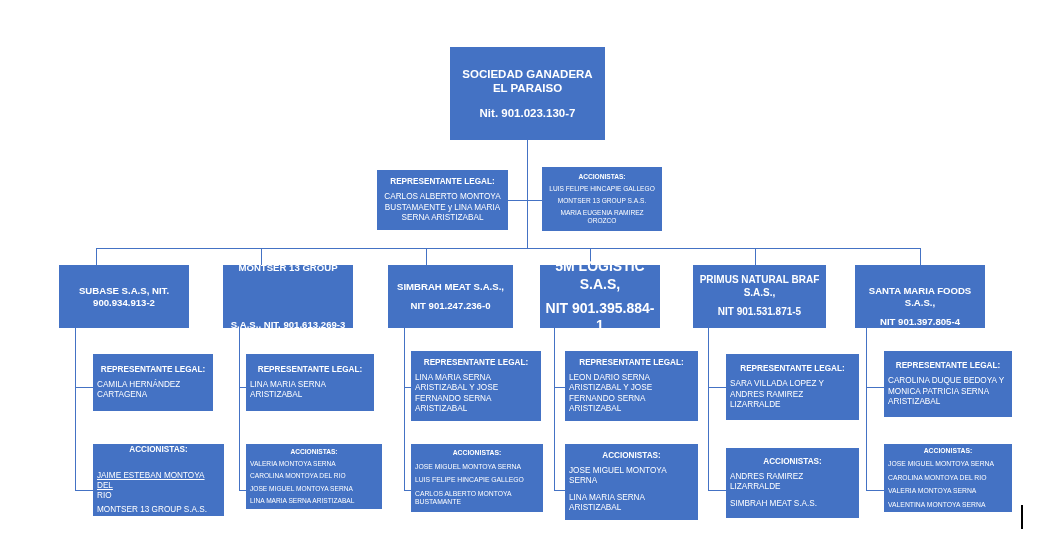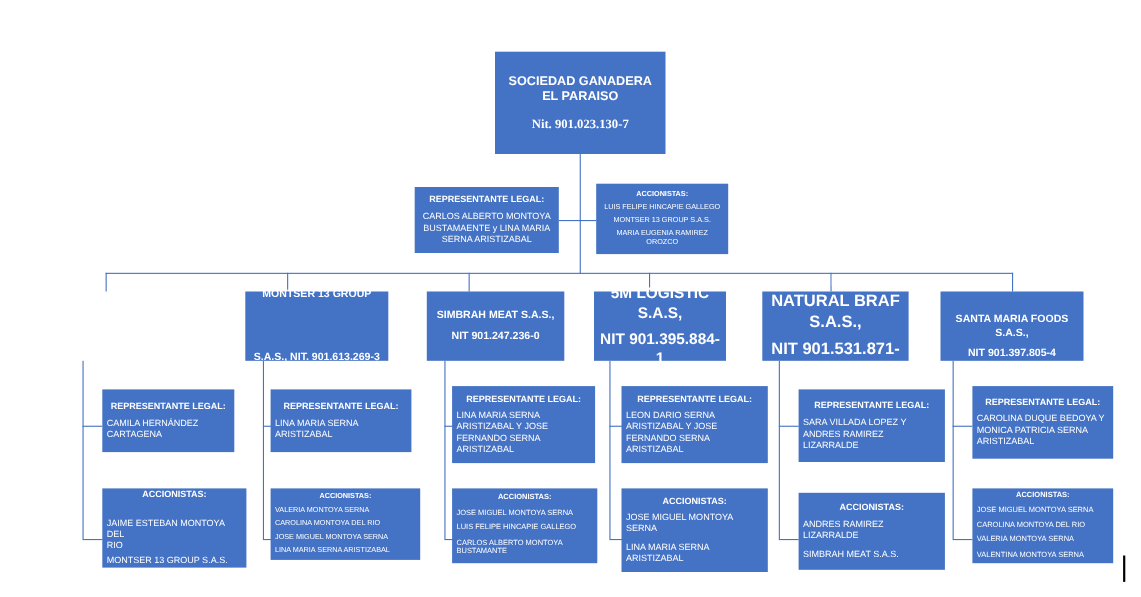--- a/index.html
+++ b/index.html
@@ -94,46 +94,50 @@
   <div class="ln-v" style="left:708px; top:328px; height:162px;"></div>
   <div class="ln-h" style="left:708px; top:387px; width:18px;"></div>
   <div class="ln-h" style="left:708px; top:490px; width:18px;"></div>
 
   <div class="ln-v" style="left:866px; top:328px; height:162px;"></div>
   <div class="ln-h" style="left:866px; top:387px; width:18px;"></div>
   <div class="ln-h" style="left:866px; top:490px; width:18px;"></div>
 
   <div class="node" style="left:450px; top:47px; width:155px; height:93px; font-size:11.5px; padding:0 8px;">
     <span class="ln hd">SOCIEDAD GANADERA EL PARAISO</span>
-    <span class="ln hd" style="margin-top:11px;font-family:Liberation Serif, serif;">Nit. 901.023.130-7</span>
+    <span class="ln hd" style="margin-top:11px;">Nit. 901.023.130-7</span>
   </div>
 
   <div class="node" style="left:377px; top:170px; width:131px; height:60px; font-size:8.2px; padding:0 5px;">
     <span class="ln hd">REPRESENTANTE LEGAL:</span>
     <span class="ln bdy t-center" style="margin-top:5px;">CARLOS ALBERTO MONTOYA</span>
     <span class="ln bdy t-center">BUSTAMAENTE y LINA MARIA</span>
     <span class="ln bdy t-center">SERNA ARISTIZABAL</span>
   </div>
 
   <div class="node" style="left:542px; top:167px; width:120px; height:64px; font-size:6.6px; padding:0 4px;">
     <span class="ln hd">ACCIONISTAS:</span>
     <span class="ln bdy t-center" style="margin-top:4px;">LUIS FELIPE HINCAPIE GALLEGO</span>
     <span class="ln bdy t-center" style="margin-top:4px;">MONTSER 13 GROUP S.A.S.</span>
     <span class="ln bdy t-center" style="margin-top:4px;">MARIA EUGENIA RAMIREZ</span>
     <span class="ln bdy t-center">OROZCO</span>
   </div>
 
+  <div class="node" style="left:59px; top:265px; width:130px; height:63px; font-size:9.6px; padding:0 5px;">
+    <span class="ln hd">SUBASE S.A.S, NIT.</span>
+    <span class="ln hd">900.934.913-2</span>
+  </div>
   <div class="node" style="left:93px; top:354px; width:120px; height:57px; font-size:8.2px; padding:0 4px;">
     <span class="ln hd">REPRESENTANTE LEGAL:</span>
     <span class="ln bdy t-left" style="margin-top:5px;">CAMILA HERNÁNDEZ</span>
     <span class="ln bdy t-left">CARTAGENA</span>
   </div>
   <div class="node" style="left:93px; top:444px; width:131px; height:72px; font-size:8.2px; padding:0 4px;">
     <span class="ln hd">ACCIONISTAS:</span>
-    <span class="ln bdy t-left" style="margin-top:16px;">JAIME ESTEBAN MONTOYA DEL</span>
+    <span class="ln bdy t-left" style="margin-top:16px;text-decoration:underline;">JAIME ESTEBAN MONTOYA DEL</span>
     <span class="ln bdy t-left">RIO</span>
     <span class="ln bdy t-left" style="margin-top:4px;">MONTSER 13 GROUP S.A.S.</span>
   </div>
 
   <div class="node" style="left:223px; top:265px; width:130px; height:63px; font-size:9.6px; padding:0 4px;gap:45px;">
     <span class="ln hd">MONTSER 13 GROUP</span>
     <span class="ln hd">S.A.S., NIT. 901.613.269-3</span>
   </div>
   <div class="node" style="left:246px; top:354px; width:128px; height:57px; font-size:8.2px; padding:0 4px;">
     <span class="ln hd">REPRESENTANTE LEGAL:</span>
@@ -179,21 +183,21 @@
     <span class="ln bdy t-left">ARISTIZABAL</span>
   </div>
   <div class="node" style="left:565px; top:444px; width:133px; height:76px; font-size:8.2px; padding:0 4px;">
     <span class="ln hd">ACCIONISTAS:</span>
     <span class="ln bdy t-left" style="margin-top:5px;">JOSE MIGUEL MONTOYA</span>
     <span class="ln bdy t-left">SERNA</span>
     <span class="ln bdy t-left" style="margin-top:7px;">LINA MARIA SERNA</span>
     <span class="ln bdy t-left">ARISTIZABAL</span>
   </div>
 
-  <div class="node" style="left:693px; top:265px; width:133px; height:63px; font-size:15px; padding:0 4px;">
+  <div class="node" style="left:693px; top:265px; width:133px; height:63px; font-size:10px; padding:0 4px;">
     <span class="ln hd">PRIMUS NATURAL BRAF</span>
     <span class="ln hd">S.A.S.,</span>
     <span class="ln hd" style="margin-top:7px;">NIT 901.531.871-5</span>
   </div>
   <div class="node" style="left:726px; top:354px; width:133px; height:66px; font-size:8.2px; padding:0 4px;">
     <span class="ln hd">REPRESENTANTE LEGAL:</span>
     <span class="ln bdy t-left" style="margin-top:5px;">SARA VILLADA LOPEZ Y</span>
     <span class="ln bdy t-left">ANDRES RAMIREZ</span>
     <span class="ln bdy t-left">LIZARRALDE</span>
   </div>

